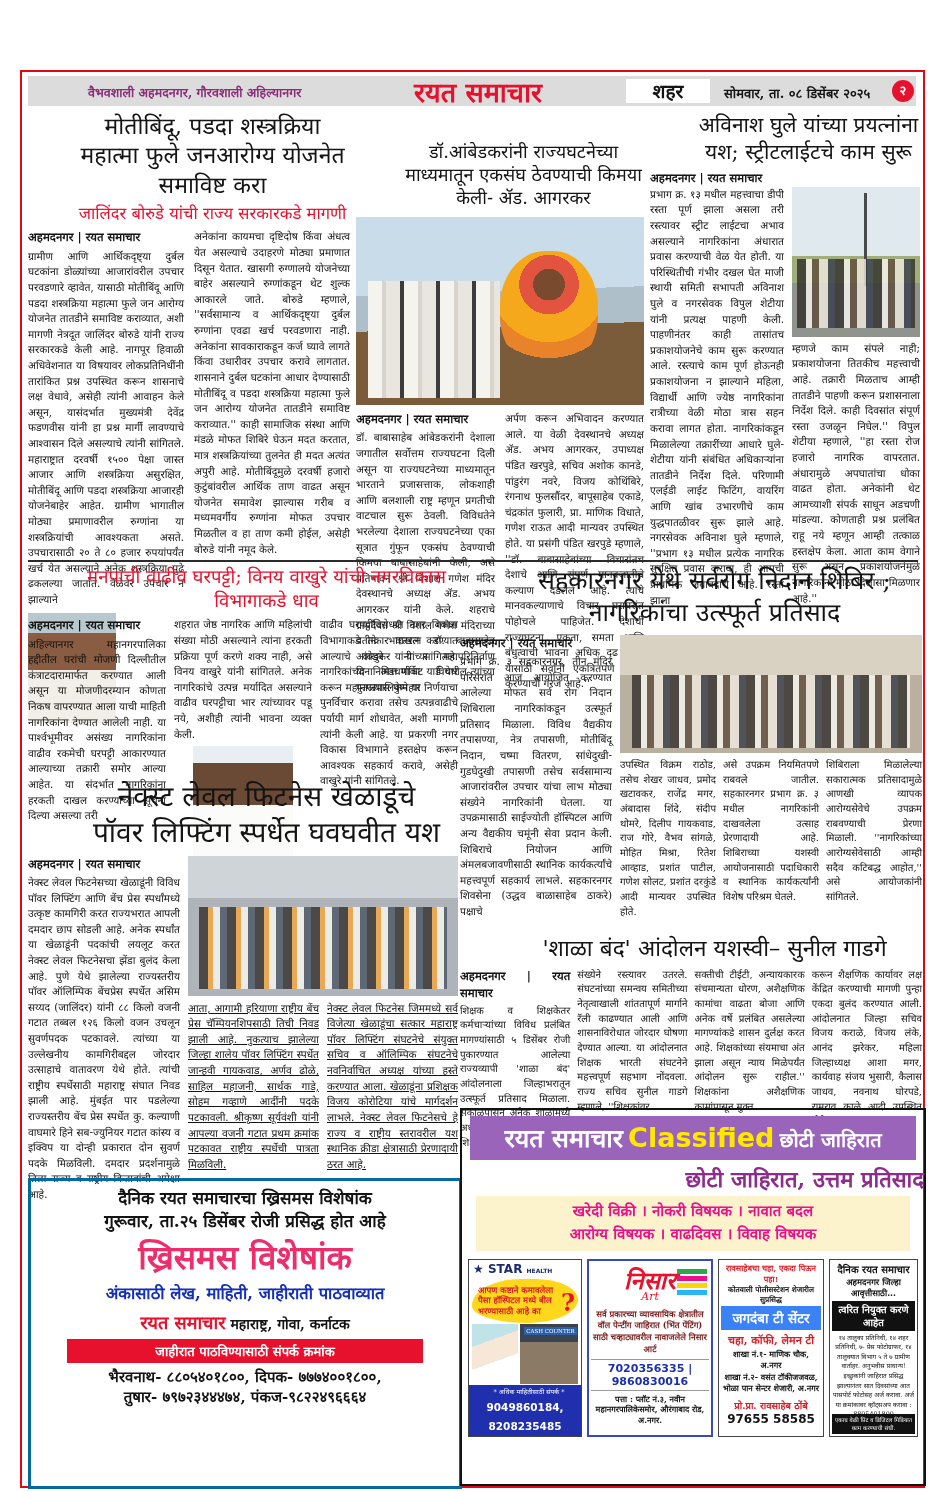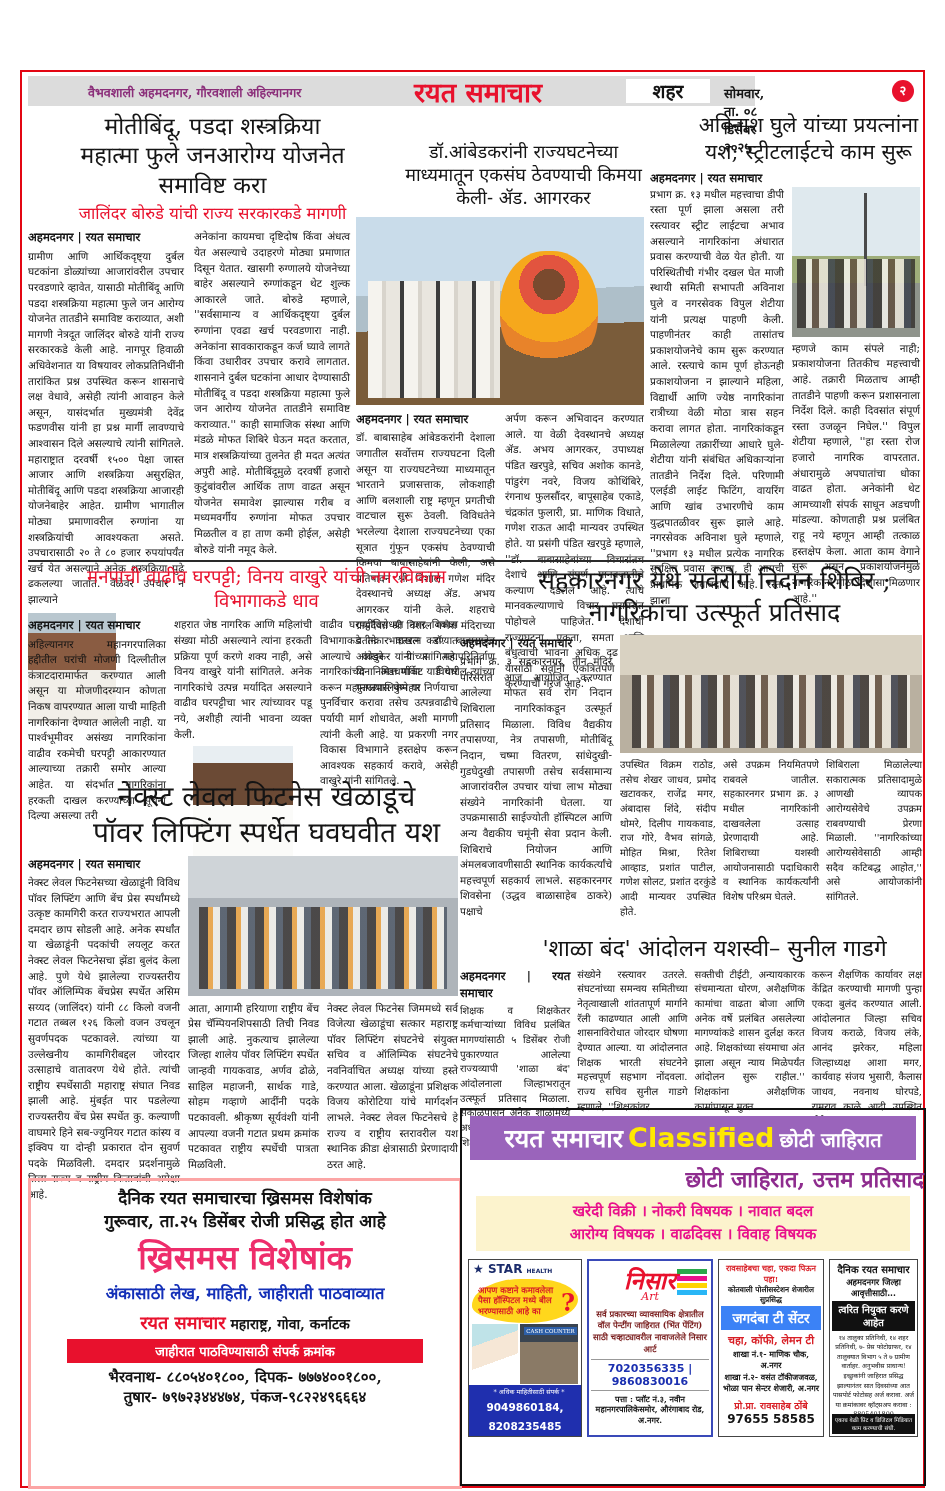--- a/index.html
+++ b/index.html
@@ -1,21 +1,21 @@
 <!DOCTYPE html>
 <html><head>
 <meta charset="utf-8">
 <style>
   html,body{margin:0;padding:0;background:#ffffff;}
   .page{position:relative;width:945px;height:1491px;background:#fff;overflow:hidden;
         font-family:"DejaVu Serif","Liberation Serif",serif;color:#141414;}
   .abs{position:absolute;}
   .frame{left:20px;top:70px;width:901px;height:1414px;border:2px solid #e30613;}
   
-  .topbar{left:28px;top:76px;width:727px;height:30px;background:#dcdcdc;}
+  .topbar{left:28px;top:76px;width:888px;height:30px;background:#dcdcdc;}
   .tagline{left:60px;top:8px;font-size:12.5px;font-weight:bold;color:#8b2f7a;}
   .mast{left:330px;top:-3px;width:240px;text-align:center;font-size:27px;font-weight:bold;color:#e8112d;}
   .sectionbox{left:598px;top:3px;width:84px;height:24px;background:#fff;text-align:center;
               font-size:19px;font-weight:bold;line-height:24px;}
   .datebox{left:696px;top:8px;font-size:13px;font-weight:bold;}
   .pagecirc{left:864px;top:4px;width:22px;height:22px;border-radius:50%;background:#e8112d;color:#fff;
             text-align:center;line-height:22px;font-size:13px;font-weight:bold;}
   
   .head{font-weight:normal;text-align:center;line-height:1.28;margin-left:47px;}
   .redhead{color:#e8112d;}
@@ -38,21 +38,21 @@
   .a4{left:28px;top:565px;width:430px;}
   .a4 .head{font-size:18.5px;}
   .a5{left:460px;top:565px;width:462px;}
   .a5 .head{font-size:25px;}
   .a6{left:28px;top:779px;width:430px;}
   .a6 .head{font-size:28px;}
   .a7{left:460px;top:934px;width:462px;}
   .a7 .head{font-size:22.5px;}
   .smallcol{font-size:9.9px;line-height:1.48;text-align:justify;}
   
-  .xmas{left:28px;top:1178px;width:428px;height:300px;border:3px solid #fca5a5;text-align:center;padding-top:5px;}
+  .xmas{left:28px;top:1178px;width:428px;height:300px;border:3px solid #0369a1;text-align:center;padding-top:5px;}
   .xmas .l1{font-size:17px;font-weight:bold;}
   .xmas .big{font-size:33px;font-weight:bold;color:#ee2d6b;margin:2px 0;}
   .xmas .blue{font-size:16.5px;font-weight:bold;color:#1430b8;}
   .xmas .edrow{display:flex;justify-content:space-around;margin-top:4px;}
   .xmas .edlabel{color:#e8112d;font-size:12px;font-weight:bold;}
   .xmas .edname{font-size:19px;font-weight:bold;}
   .xmas .edphone{font-size:16px;}
   .xmas .brandline{margin-top:2px;font-size:14px;font-weight:bold;}
   .xmas .brand{color:#e8112d;font-size:18px;font-weight:bold;}
   .xmas .redbar{background:#e8112d;color:#fff;font-size:13px;font-weight:bold;margin:5px 36px 3px;padding:3px 0;}
@@ -211,21 +211,21 @@
     <div class="cols" style="margin-top:5px;gap:8px;">
       <div style="width:152px;flex:none;" class="col">
         <div class="byline">अहमदनगर | रयत समाचार</div>
         <span>नेक्स्ट लेवल फिटनेसच्या खेळाडूंनी विविध पॉवर लिफ्टिंग आणि बेंच प्रेस स्पर्धांमध्ये उत्कृष्ट कामगिरी करत राज्यभरात आपली दमदार छाप सोडली आहे. अनेक स्पर्धांत या खेळाडूंनी पदकांची लयलूट करत नेक्स्ट लेवल फिटनेसचा झेंडा बुलंद केला आहे. पुणे येथे झालेल्या राज्यस्तरीय पॉवर ऑलिम्पिक बेंचप्रेस स्पर्धेत असिम सय्यद (जालिंदर) यांनी ८८ किलो वजनी गटात तब्बल १२६ किलो वजन उचलून सुवर्णपदक पटकावले. त्यांच्या या उल्लेखनीय कामगिरीबद्दल जोरदार उत्साहाचे वातावरण येथे होते. त्यांची राष्ट्रीय स्पर्धेसाठी महाराष्ट्र संघात निवड झाली आहे. मुंबईत पार पडलेल्या राज्यस्तरीय बेंच प्रेस स्पर्धेत कु. कल्याणी वाघमारे हिने सब-ज्युनियर गटात कांस्य व इक्विप या दोन्ही प्रकारात दोन सुवर्ण पदके मिळविली. दमदार प्रदर्शनामुळे तिला राज्य व राष्ट्रीय किताबांची अपेक्षा आहे.</span>
       </div>
       <div style="flex:1;">
         <div class="ph" style="width:100%;height:140px;background:linear-gradient(180deg,#cfd4d8 0 30%,#aeb4ba 30% 100%);">
           <div class="people" style="height:58%;bottom:5%;
                background:repeating-linear-gradient(90deg,rgba(45,40,38,.9) 0 9px,rgba(246,166,60,.95) 9px 14px,rgba(250,248,242,.95) 14px 21px,rgba(70,80,95,.9) 21px 28px);"></div>
         </div>
-        <div class="cols" style="margin-top:5px;gap:8px;">
+        <div class="cols" style="margin-top:5px;gap:8px;text-decoration:underline;">
           <div class="col">आता, आगामी हरियाणा राष्ट्रीय बेंच प्रेस चॅम्पियनशिपसाठी तिची निवड झाली आहे. नुकत्याच झालेल्या जिल्हा शालेय पॉवर लिफ्टिंग स्पर्धेत जान्हवी गायकवाड, अर्णव ढोळे, साहिल महाजनी, सार्थक गाडे, सोहम गव्हाणे आदींनी पदके पटकावली. श्रीकृष्ण सूर्यवंशी यांनी आपल्या वजनी गटात प्रथम क्रमांक पटकावत राष्ट्रीय स्पर्धेची पात्रता मिळविली.</div>
           <div class="col">नेक्स्ट लेवल फिटनेस जिममध्ये सर्व विजेत्या खेळाडूंचा सत्कार महाराष्ट्र पॉवर लिफ्टिंग संघटनेचे संयुक्त सचिव व ऑलिम्पिक संघटनेचे नवनिर्वाचित अध्यक्ष यांच्या हस्ते करण्यात आला. खेळाडूंना प्रशिक्षक विजय कोरोटिया यांचे मार्गदर्शन लाभले. नेक्स्ट लेवल फिटनेसचे हे राज्य व राष्ट्रीय स्तरावरील यश स्थानिक क्रीडा क्षेत्रासाठी प्रेरणादायी ठरत आहे.</div>
         </div>
       </div>
     </div>
   </div>
 
   <div class="abs a7">
     <div class="head">'शाळा बंद' आंदोलन यशस्वी– सुनील गाडगे</div>
     <div class="cols" style="margin-top:5px;gap:7px;">

